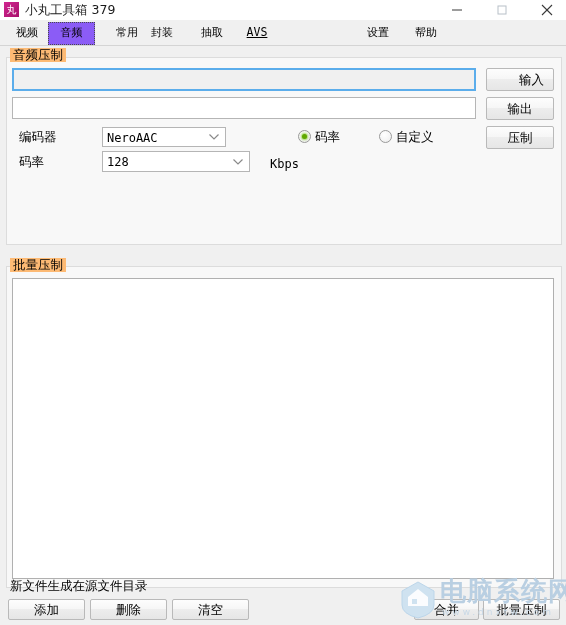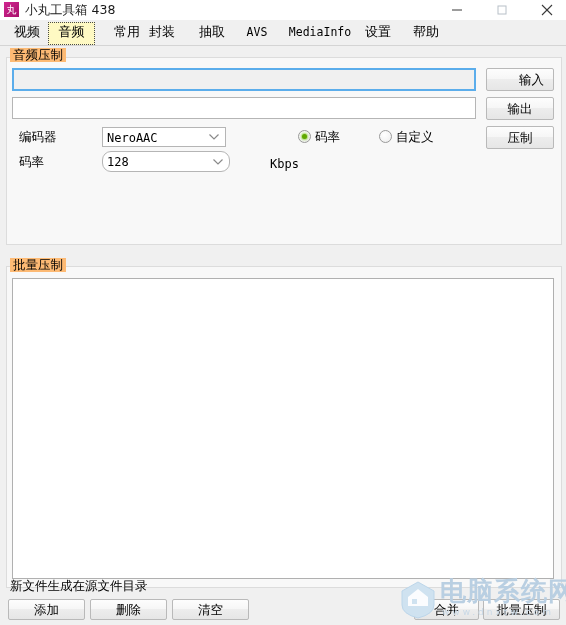--- a/index.html
+++ b/index.html
@@ -65,31 +65,31 @@
     width: 566px; height: 25px;
     background: #f0f0f0;
     border-bottom: 1px solid #d4d4d4;
   }
   .tab {
     position: absolute;
     top: 2px;
     height: 21px;
     line-height: 21px;
     text-align: center;
-    font-size: 13px;
-    color: #000;
-    white-space: nowrap;
-    font-family: Liberation Mono, monospace;
+    font-size: 11px;
+    color: #000;
+    white-space: nowrap;
+    font-family: Liberation Sans, sans-serif;
   }
   .tab.selected {
     border: 1px dotted #4a4a4a;
-    background: #fef9c3;
+    background: #8b5cf6;
     line-height: 19px;
   }
-  .tab.latin { font-family: "DejaVu Sans Mono", monospace; font-size: 11.5px; }
+  .tab.latin { font-family: "DejaVu Sans Mono", monospace; font-size: 11.5px; text-decoration: underline; }
 
   
   .group {
     position: absolute;
     border: 1px solid #dcdcdc;
     background: #f8f8f8;
   }
   .group-title {
     position: absolute;
     background: #fdba74;
@@ -240,21 +240,21 @@
     position: absolute;
     left: 0px; top: 2px;
     width: 40px; height: 40px;
   }
 </style>
 </head>
 <body>
 
 <div id="titlebar">
   <div id="app-icon">丸</div>
-  <div id="app-title">小丸工具箱 438</div>
+  <div id="app-title">小丸工具箱 379</div>
 
   <div class="wbtn" id="btn-min">
     <svg width="12" height="12" viewBox="0 0 12 12">
       <line x1="1" y1="6" x2="11" y2="6" stroke="#3a3a3a" stroke-width="1"></line>
     </svg>
   </div>
   <div class="wbtn" id="btn-max">
     <svg width="12" height="12" viewBox="0 0 12 12">
       <rect x="2" y="2" width="8" height="8" fill="none" stroke="#b8c0c8" stroke-width="1"></rect>
     </svg>
@@ -267,21 +267,20 @@
   </div>
 </div>
 
 <div id="tabstrip">
     <div class="tab" style="left: 6px; width: 42px;"><span>视频</span></div>
     <div class="tab selected" style="left: 48px; width: 45px;"><span>音频</span></div>
     <div class="tab" style="left: 94px; width: 42px; margin-left: 12px;"><span>常用</span></div>
     <div class="tab" style="left: 141px; width: 42px;"><span>封装</span></div>
     <div class="tab" style="left: 191px; width: 42px;"><span>抽取</span></div>
     <div class="tab latin" style="left: 238px; width: 38px;"><span>AVS</span></div>
-    <div class="tab latin" style="left: 285px; width: 70px;"><span>MediaInfo</span></div>
     <div class="tab" style="left: 357px; width: 42px;"><span>设置</span></div>
     <div class="tab" style="left: 405px; width: 42px;"><span>帮助</span></div>
   </div>
 
 <div class="group" id="group-audio" style="left:6px; top:57px; width:554px; height:186px;"></div>
 <div class="group-title" style="left:10px; top:48px;">音频压制</div>
 
 <input class="textinput focused" id="in-input" style="left: 12px; top: 68px; width: 464px; height: 23px;" value="">
 
 <input class="textinput" id="in-output" style="left: 12px; top: 97px; width: 464px; height: 22px;" value="">
@@ -292,21 +291,21 @@
 
 <div class="lbl" style="left:19px; top:129px;">编码器</div>
 <div class="combo" id="combo-encoder" style="left:102px; top:127px; width:124px; height:20px;">
   <span class="val">NeroAAC</span>
   <svg class="arrow" viewBox="0 0 10 6">
     <polyline points="0.5,0.5 5,5 9.5,0.5" fill="none" stroke="#8a8a8a" stroke-width="1.2"></polyline>
   </svg>
 </div>
 
 <div class="lbl" style="left:19px; top:154px;">码率</div>
-<div class="combo" id="combo-bitrate" style="left:102px; top:151px; width:128px; height:21px;border-radius:9px;">
+<div class="combo" id="combo-bitrate" style="left:102px; top:151px; width:148px; height:21px;">
   <span class="val">128</span>
   <svg class="arrow" viewBox="0 0 10 6">
     <polyline points="0.5,0.5 5,5 9.5,0.5" fill="none" stroke="#8a8a8a" stroke-width="1.2"></polyline>
   </svg>
 </div>
 <div class="lbl mono" style="left:244px; top:156px;padding-left:26px;">Kbps</div>
 
 <div class="radio checked" id="radio-bitrate" style="left:298px; top:129px;">
   <span class="dot"></span>
   <span class="rlbl">码率</span>

